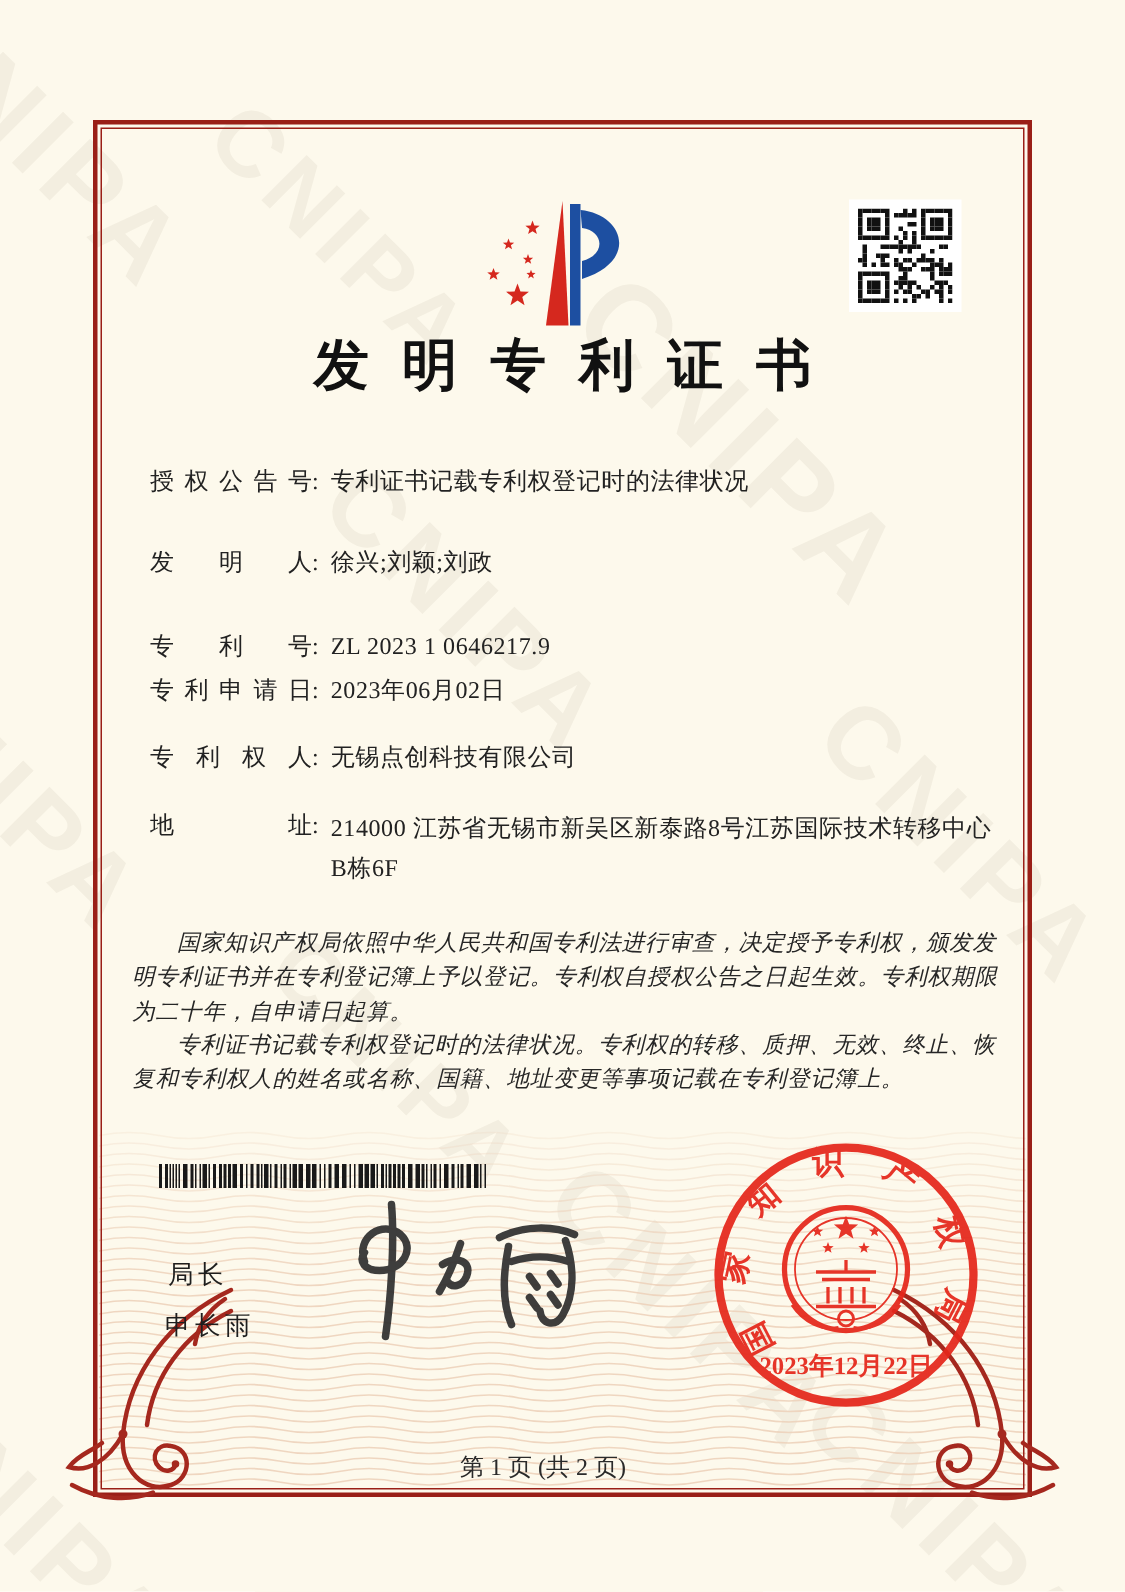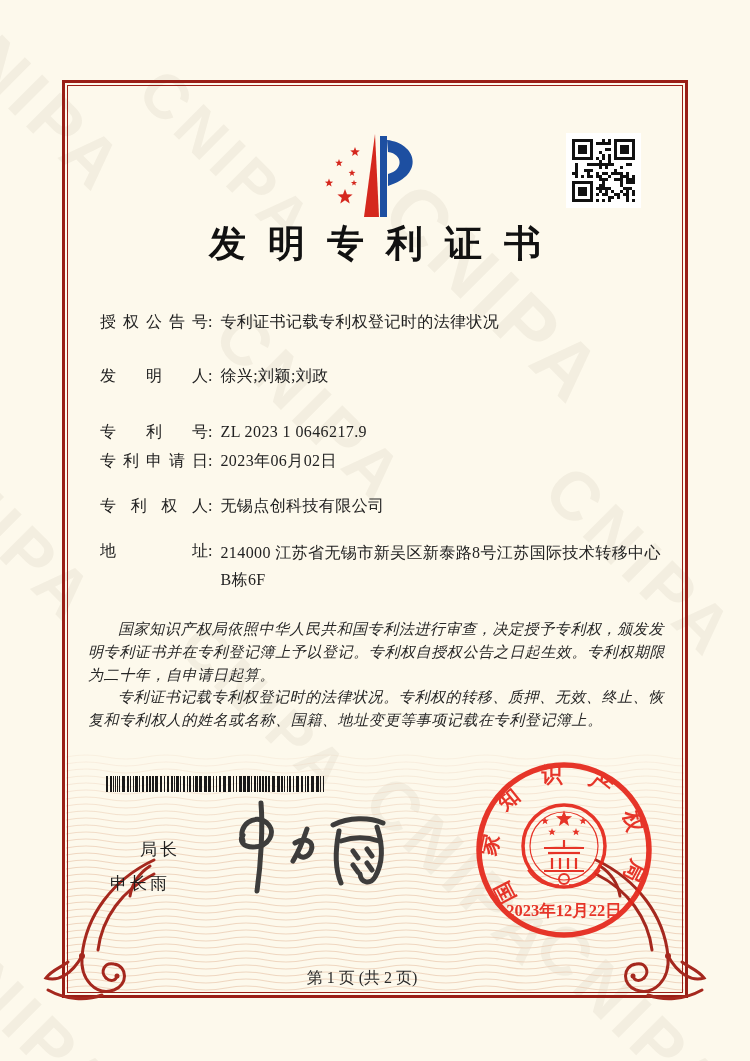--- a/index.html
+++ b/index.html
@@ -42,21 +42,21 @@
   .para{position:absolute;left:88px;width:586px;font-size:15px;line-height:23px;
       color:#262626;font-style:italic;text-indent:2em;letter-spacing:0.6px;}
   .para1{top:618px;}
   .para2{top:686px;}
 
   .barcode{position:absolute;left:106px;top:776px;width:224px;height:16px;font-size:0;
       white-space:nowrap;overflow:hidden;}
   .barcode i{display:inline-block;height:16px;background:#191919;}
 
   .role{position:absolute;left:112px;top:838px;font-family:"Liberation Sans","DejaVu Sans",sans-serif;
-      font-size:17px;font-weight:500;color:#1e1e1e;letter-spacing:3px;margin-left:28px;}
+      font-size:17px;font-weight:500;color:#1e1e1e;letter-spacing:3px;}
   .signer{position:absolute;left:110px;top:872px;font-family:"Liberation Sans","DejaVu Sans",sans-serif;
       font-size:17px;font-weight:500;color:#1e1e1e;letter-spacing:3px;}
   .sig{position:absolute;left:215px;top:799px;}
 
   .seal{position:absolute;left:474px;top:760px;opacity:0.93;}
   .seal text{font-family:"Liberation Serif","DejaVu Serif",serif;}
 
   .page-info{position:absolute;left:62px;top:968px;width:600px;text-align:center;
       font-size:16px;color:#2a2a2a;}
   .note-box{position:absolute;left:280px;top:1002px;width:190px;height:31px;background:#ffffff;

